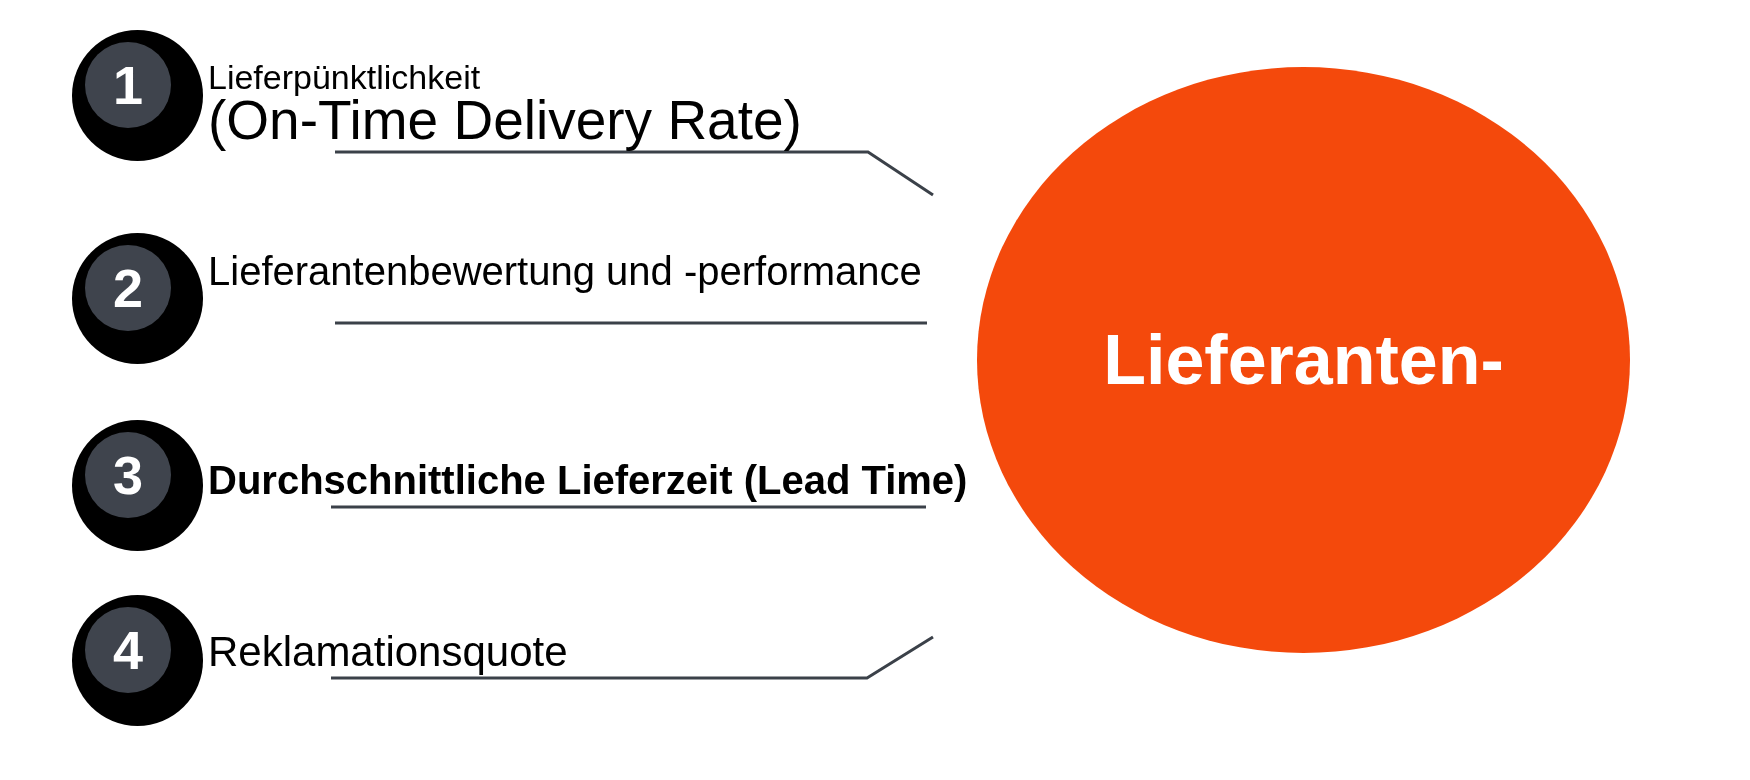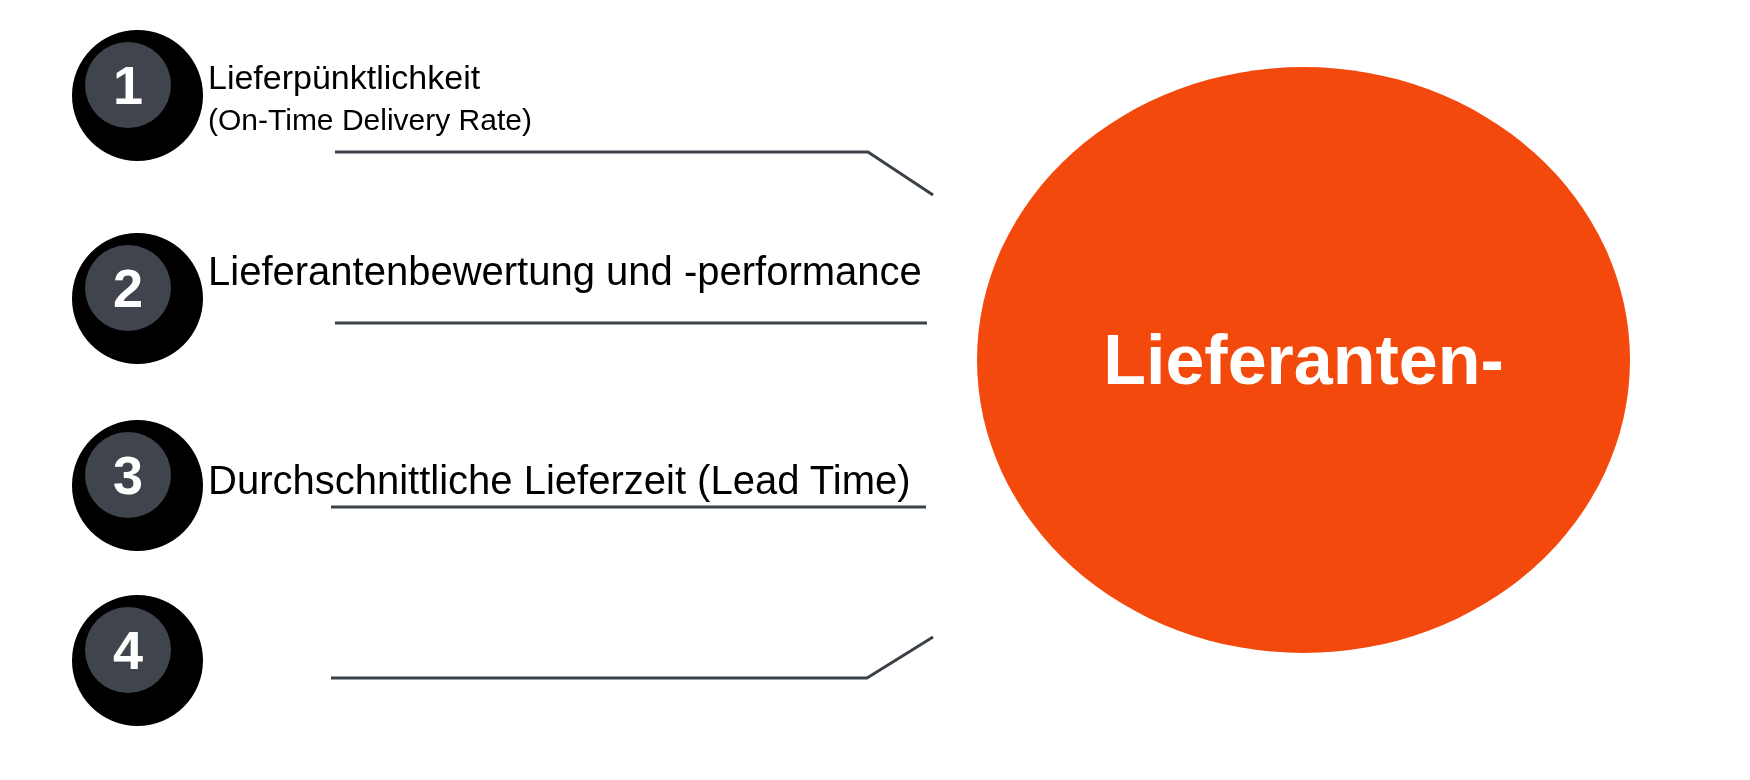--- a/index.html
+++ b/index.html
@@ -60,23 +60,23 @@
   .badge-4 { top: 595px; }
   
   .label {
     position: absolute;
     left: 208px;
     color: #000000;
     white-space: nowrap;
   }
   .label-1 { top: 50px; margin-top: 7px; }
   .label-1 .line-a { font-size: 34px; line-height: 40px; display: block; }
-  .label-1 .line-b { font-size: 30px; line-height: 46px; display: block; }
+  .label-1 .line-b { font-size: 55px; line-height: 46px; display: block; }
   .label-2 { top: 249px; font-size: 40px; line-height: 44px; }
-  .label-3 { top: 458px; font-size: 40px; line-height: 44px; }
+  .label-3 { top: 458px; font-size: 40px; line-height: 44px; font-weight: bold; }
   .label-4 { top: 629px; font-size: 42px; line-height: 46px; }
   
   .central-circle {
     position: absolute;
     left: 977px;
     top: 67px;
     width: 653px;
     height: 586px;
     background: #F4490C;
     border-radius: 50%;
@@ -128,18 +128,19 @@
       <span class="badge-number">3</span>
     </div>
   </div>
   <div class="label label-3">Durchschnittliche Lieferzeit (Lead Time)</div>
 
   <div class="badge badge-4">
     <div class="badge-inner">
       <span class="badge-number">4</span>
     </div>
   </div>
+  <div class="label label-4">Reklamationsquote</div>
 
   <div class="central-circle">
     <div class="central-title-line">Lieferanten-</div>
   </div>
 
 </div>
 
 </body></html>

